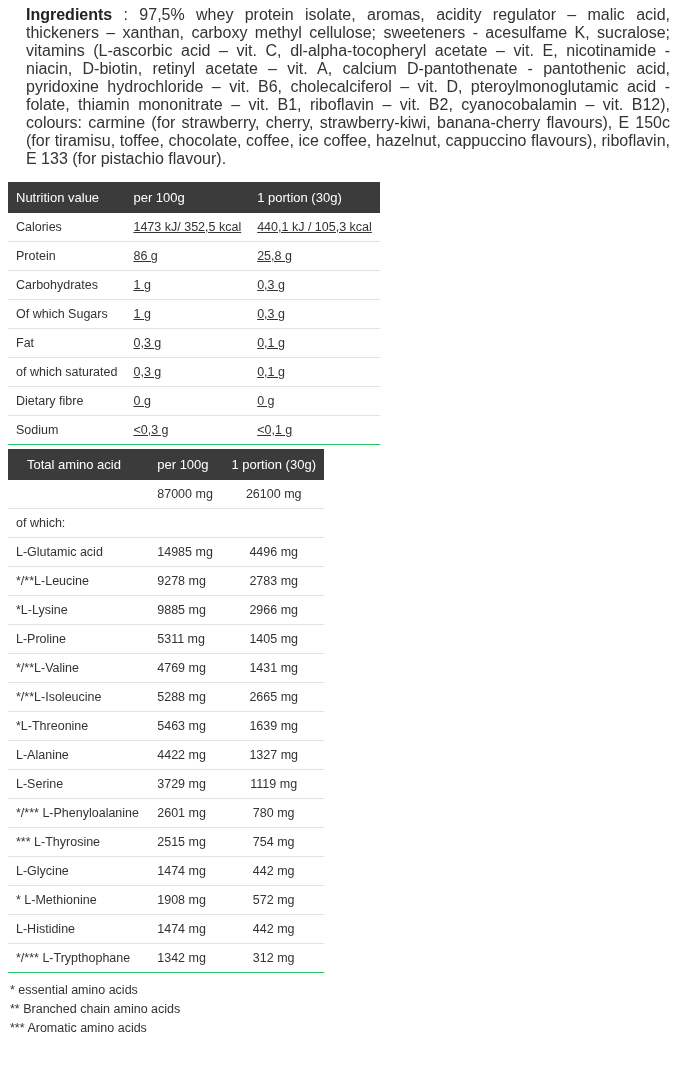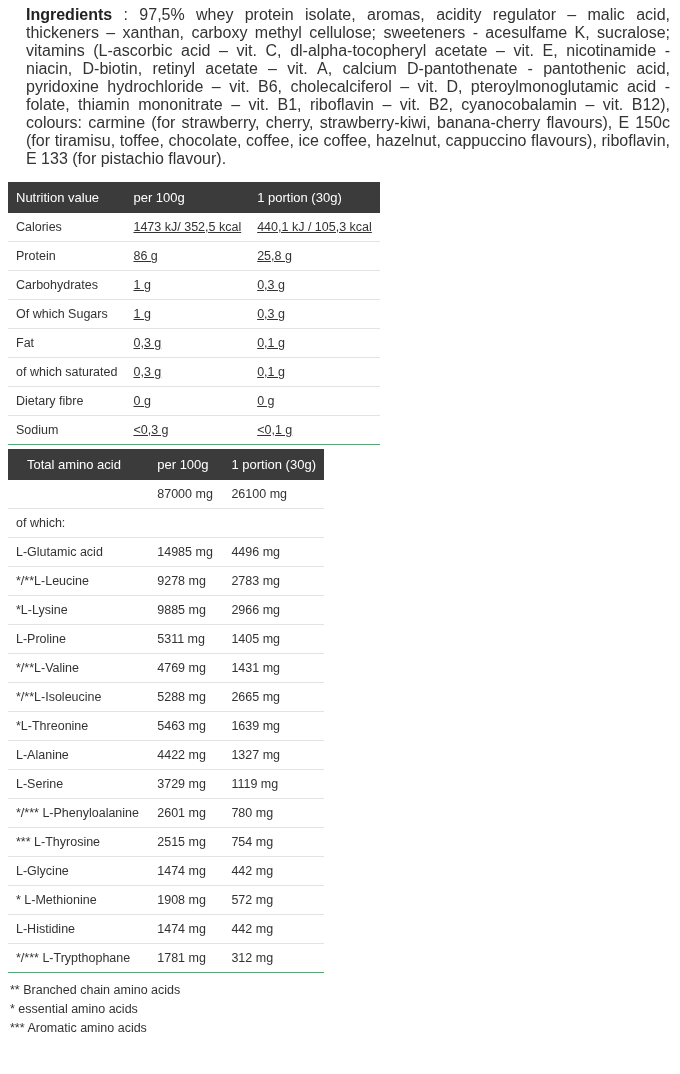--- a/index.html
+++ b/index.html
@@ -63,21 +63,21 @@
     border-bottom: 1px solid #22c55e;
   }
   .nutrition td.c0 { width: 120px; }
   .nutrition td.c1 { width: 112px; text-decoration: underline; }
   .nutrition td.c2 { width: 136px; text-decoration: underline; }
   .nutrition th.h0 { width: 120px; }
   .nutrition th.h1 { width: 112px; }
   .nutrition th.h2 { width: 136px; }
   .amino td.c0 { width: 148px; }
   .amino td.c1 { width: 82px; }
-  .amino td.c2 { width: 86px; }
+  .amino td.c2 { width: 86px; text-align: center; }
   .amino th.h0 { width: 148px; padding-left: 19px; }
   .amino th.h1 { width: 82px; }
   .amino th.h2 { width: 86px; }
   .footnotes {
     margin-top: 8px;
     padding-left: 2px;
     line-height: 19px;
     font-size: 12.5px;
     color: #333333;
   }
@@ -226,25 +226,25 @@
         <td class="c1">1908 mg</td>
         <td class="c2">572 mg</td>
       </tr>
       <tr>
         <td class="c0">L-Histidine</td>
         <td class="c1">1474 mg</td>
         <td class="c2">442 mg</td>
       </tr>
       <tr>
         <td class="c0">*/*** L-Trypthophane</td>
-        <td class="c1">1781 mg</td>
+        <td class="c1">1342 mg</td>
         <td class="c2">312 mg</td>
       </tr>
     </tbody>
   </table>
 
   <div class="footnotes">
+    <div>* essential amino acids</div>
     <div>** Branched chain amino acids</div>
-    <div>* essential amino acids</div>
     <div>*** Aromatic amino acids</div>
   </div>
 
 </div>
 
 </body></html>

